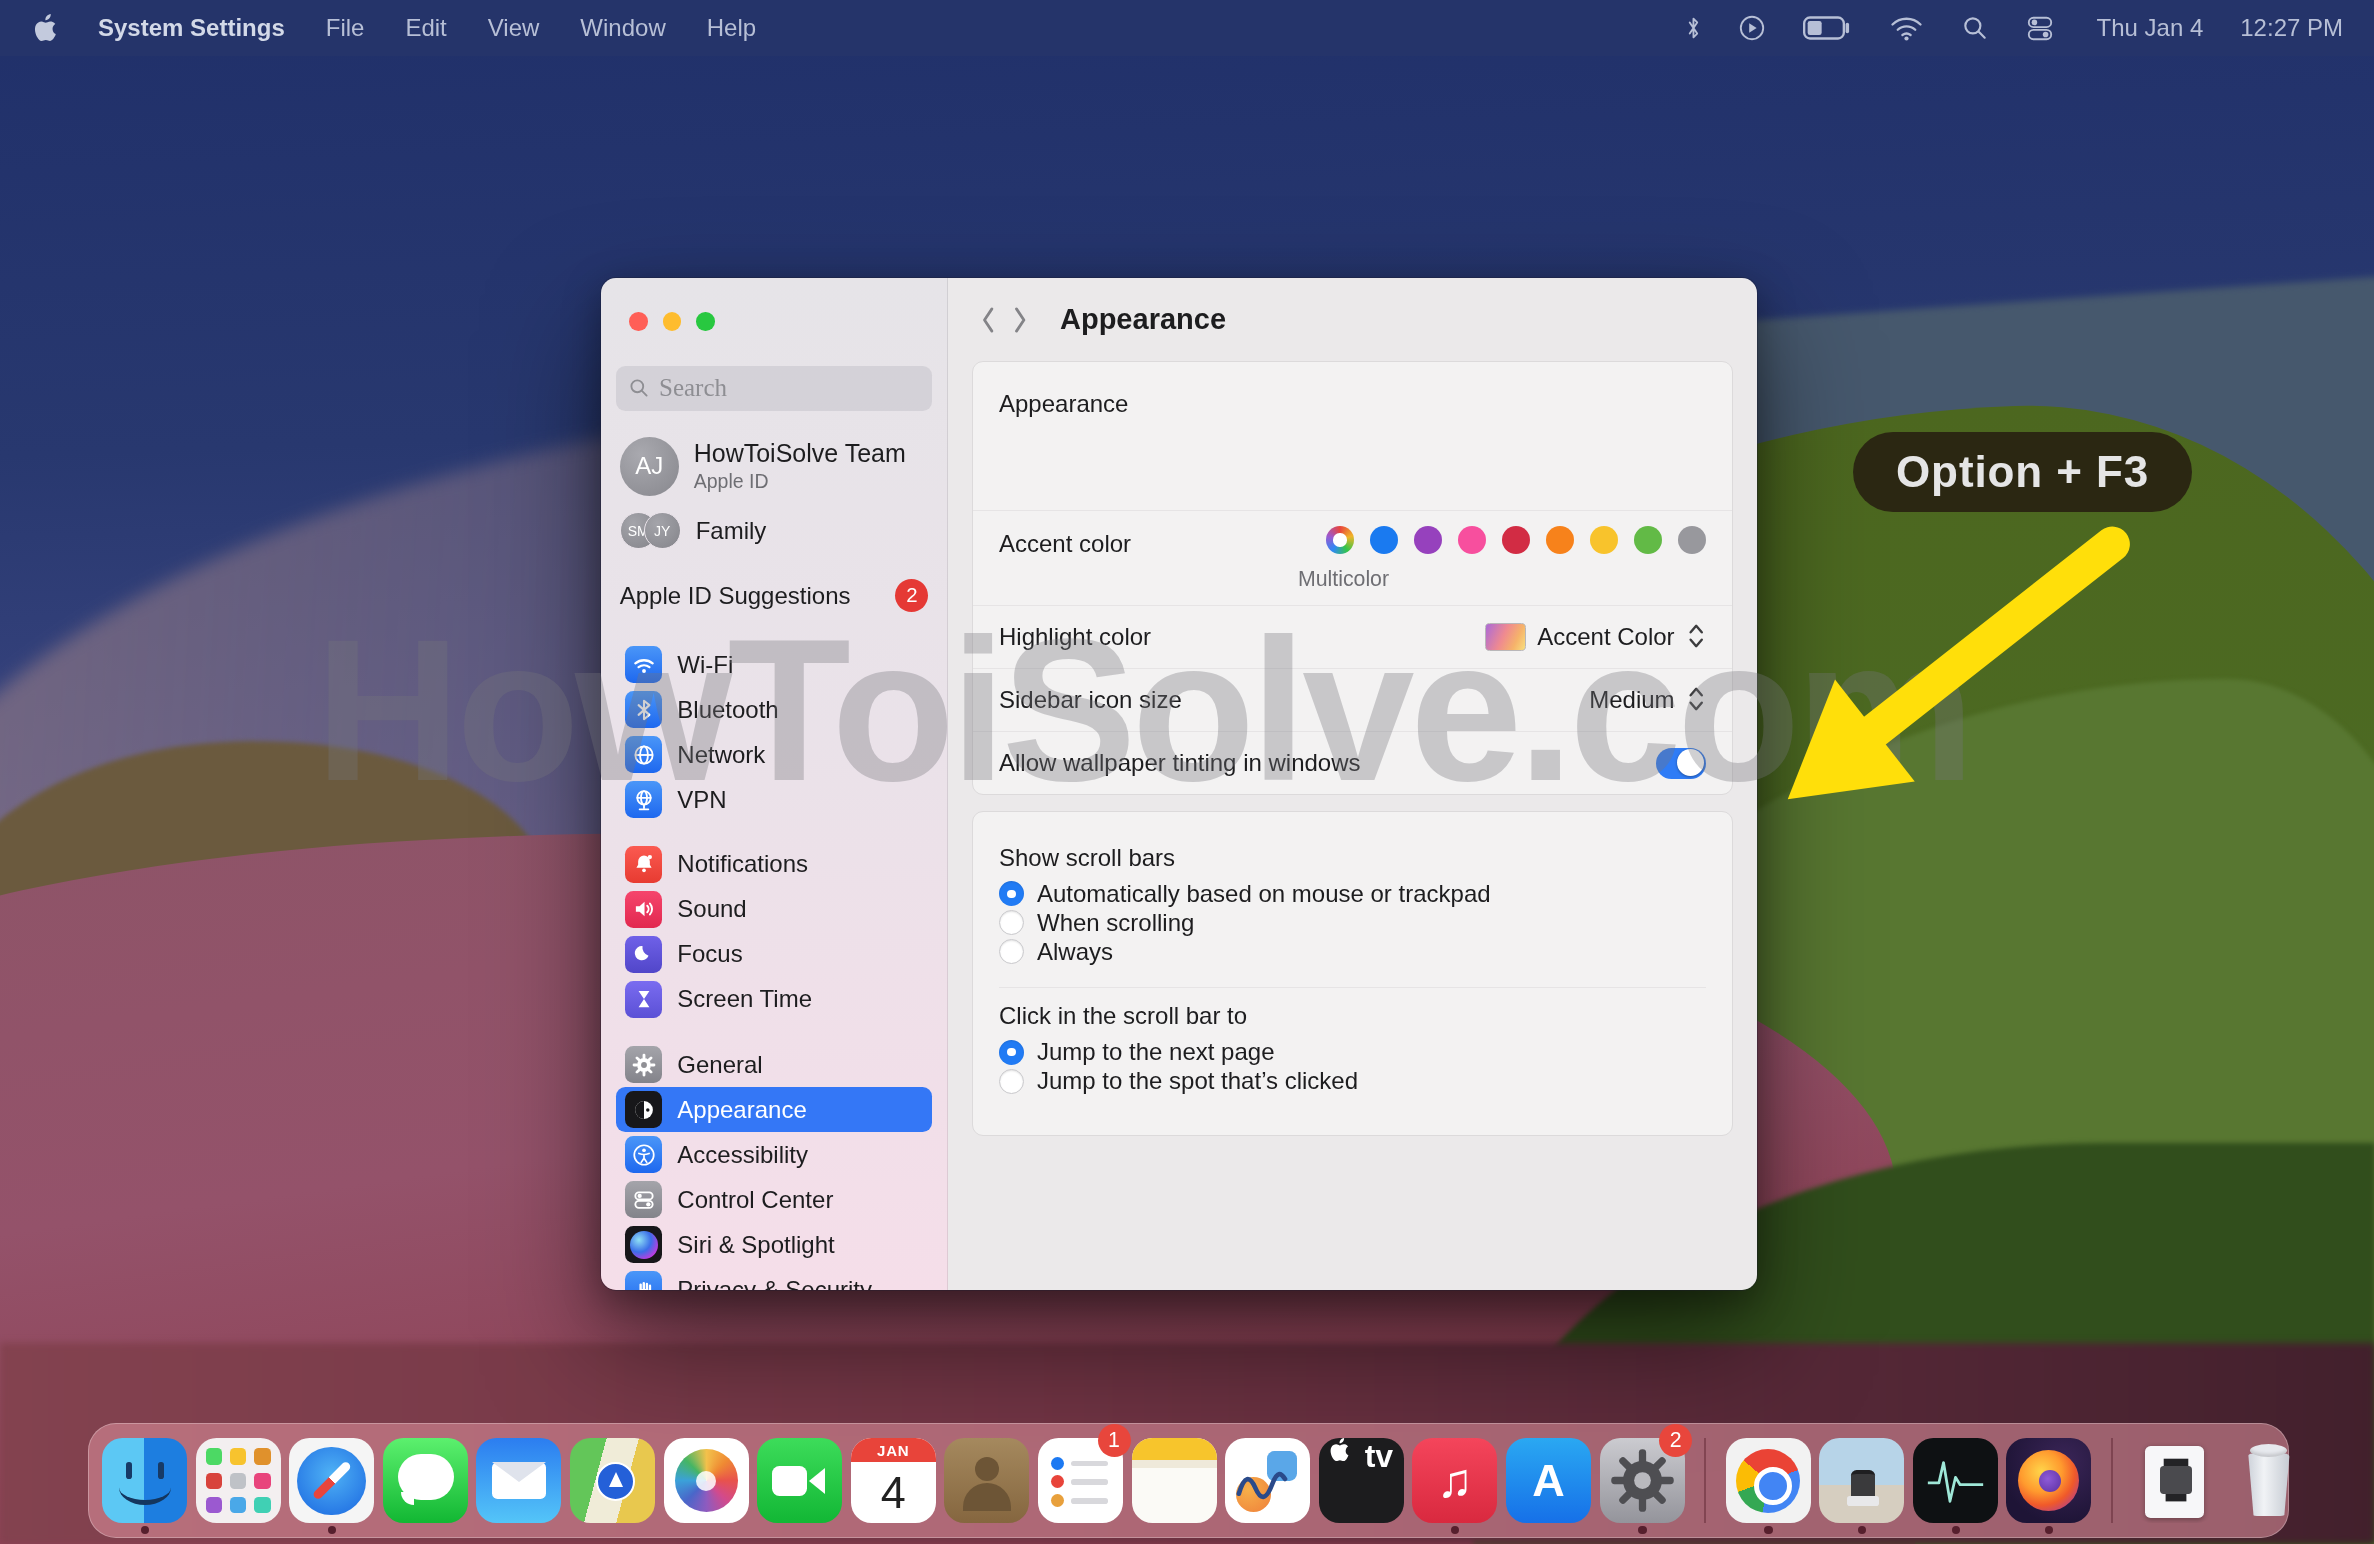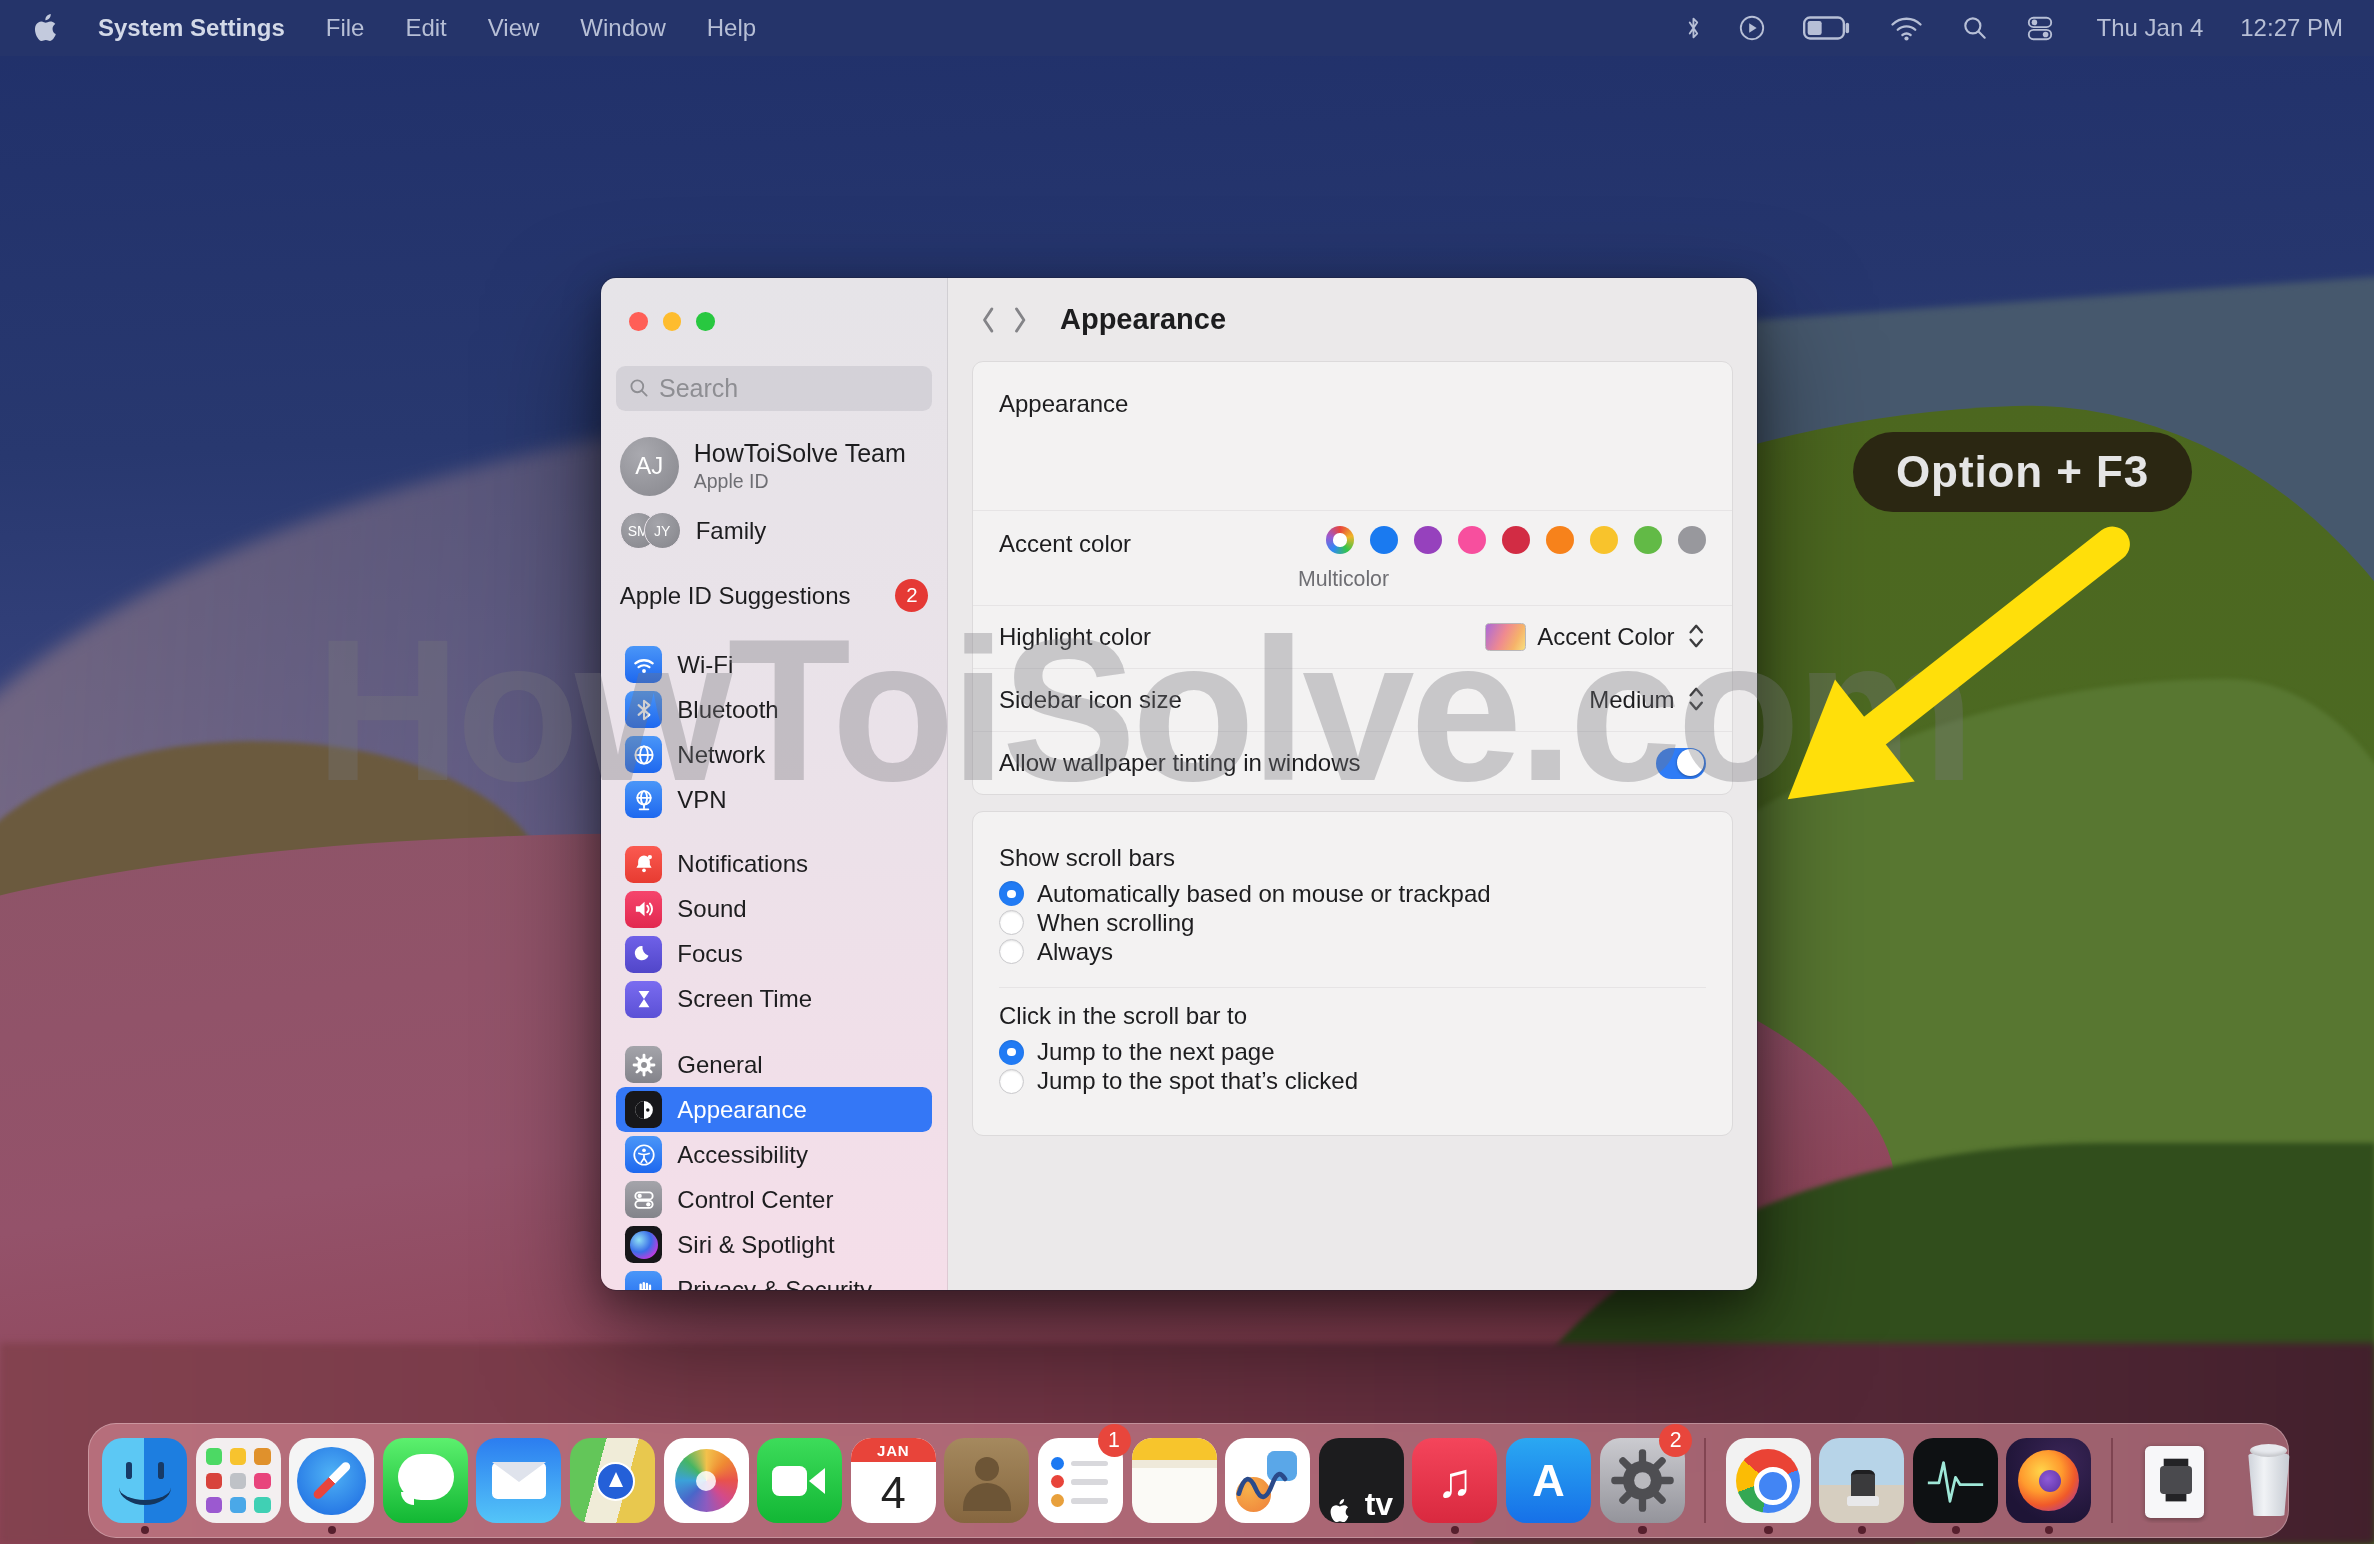--- a/index.html
+++ b/index.html
@@ -41,21 +41,21 @@
 
   
   .sidebar { width:347px; height:100%; background:linear-gradient(180deg,#e6e4e8 0%,#eae2e9 45%,#f1dfe9 80%,#f5dee9 100%);
     border-right:0.9px solid rgba(0,0,0,.09); position:relative; padding:0 15px; flex:none; }
   .traffic { display:flex; gap:15px; margin:34px 0 0 13px; }
   .tl { width:18.6px; height:18.6px; border-radius:50%; }
   .tl.red{ background:#ff5f57; } .tl.yellow{ background:#febc2e; } .tl.green{ background:#28c840; }
   .searchwrap { position:relative; margin-top:35px; }
   .searchwrap svg { position:absolute; left:12px; top:11px; width:22px; height:22px; stroke:#8e8e93; fill:none; stroke-width:2.2; }
   .search { width:100%; height:45px; border:none; outline:none; border-radius:9.3px; background:rgba(197,195,203,.55);
-    padding-left:43px; font-size:25px; color:#1d1d1f; font-family:Liberation Sans, sans-serif; }
+    padding-left:43px; font-size:25px; color:#1d1d1f; font-family:Liberation Serif, serif; }
   .search::placeholder { color:#8e8e93; }
   .profile { display:flex; align-items:center; gap:15px; margin:26px 0 0 3.7px; }
   .avatar { width:59px; height:59px; border-radius:50%; background:radial-gradient(circle at 35% 30%,#a9a9af,#87878d);
     color:#fff; font-size:24px; display:flex; align-items:center; justify-content:center; flex:none; }
   .pname { font-size:25px; color:#1d1d1f; }
   .psub { font-size:19.5px; color:#6e6e73; margin-top:1.9px; }
   .family { display:flex; align-items:center; gap:15px; margin:16.7px 0 0 3.7px; }
   .favs { display:flex; }
   .fav { width:37px; height:37px; border-radius:50%; background:radial-gradient(circle at 35% 30%,#a4a4aa,#84848a);
     color:#fff; font-size:14px; display:flex; align-items:center; justify-content:center; border:1.9px solid #eae3ea; }
@@ -209,21 +209,21 @@
   .rrow { position:absolute; left:13px; width:13px; height:13px; border-radius:50%; }
   .rrow::after { content:""; position:absolute; left:20.4px; top:3.7px; width:37px; height:5.6px; border-radius:2.8px; background:#d8d8dc; }
   .dk.notes { background:#fbfaf6; }
   .dk.notes::before { content:""; position:absolute; left:0; top:0; width:100%; height:22px; background:#f7c52c; }
   .dk.notes::after { content:""; position:absolute; left:0; top:22px; width:100%; height:7.4px; background:#efe9da; }
   .dk.freeform { background:#fff; }
   .dk.freeform::before { content:""; position:absolute; right:13px; top:13px; width:30px; height:30px; border-radius:7.4px; background:#5aa7e8; }
   .dk.freeform::after { content:""; position:absolute; left:11px; bottom:11px; width:35px; height:35px; border-radius:50%;
     background:radial-gradient(circle at 35% 35%,#f6b04a,#ef7f3a); }
   .ff-squig { position:absolute; left:7.4px; top:28px; z-index:2; }
-  .dk.appletv { background:#1c1c1e; display:flex; align-items:flex-end; justify-content:center; gap:15px;border-radius:20px; }
+  .dk.appletv { background:#1c1c1e; display:flex; align-items:flex-start; justify-content:center; gap:15px; }
   .tv-apple svg { width:20.4px; height:24px; fill:#fff; display:block; }
   .tv-label { color:#fff; font-size:32px; font-weight:700; }
   .dk.music { background:linear-gradient(180deg,#f4455b,#d9293f); display:flex; align-items:center; justify-content:center; }
   .music-note { color:#fff; font-size:48px; }
   .dk.appstore { background:linear-gradient(180deg,#2aa8f2,#1670e8); display:flex; align-items:center; justify-content:center; }
   .as-label { color:#fff; font-size:45px; font-weight:700; }
   .dk.settings { background:linear-gradient(180deg,#cbcbd0,#94949b); display:flex; align-items:center; justify-content:center; }
   .dk.chrome { background:#f2f2f2; }
   .dk.chrome::before { content:""; position:absolute; inset:10.2px; border-radius:50%;
     background:conic-gradient(from -50deg,#ea4335 0 120deg,#4285f4 120deg 240deg,#34a853 240deg 300deg,#fbbc05 300deg 360deg); }

